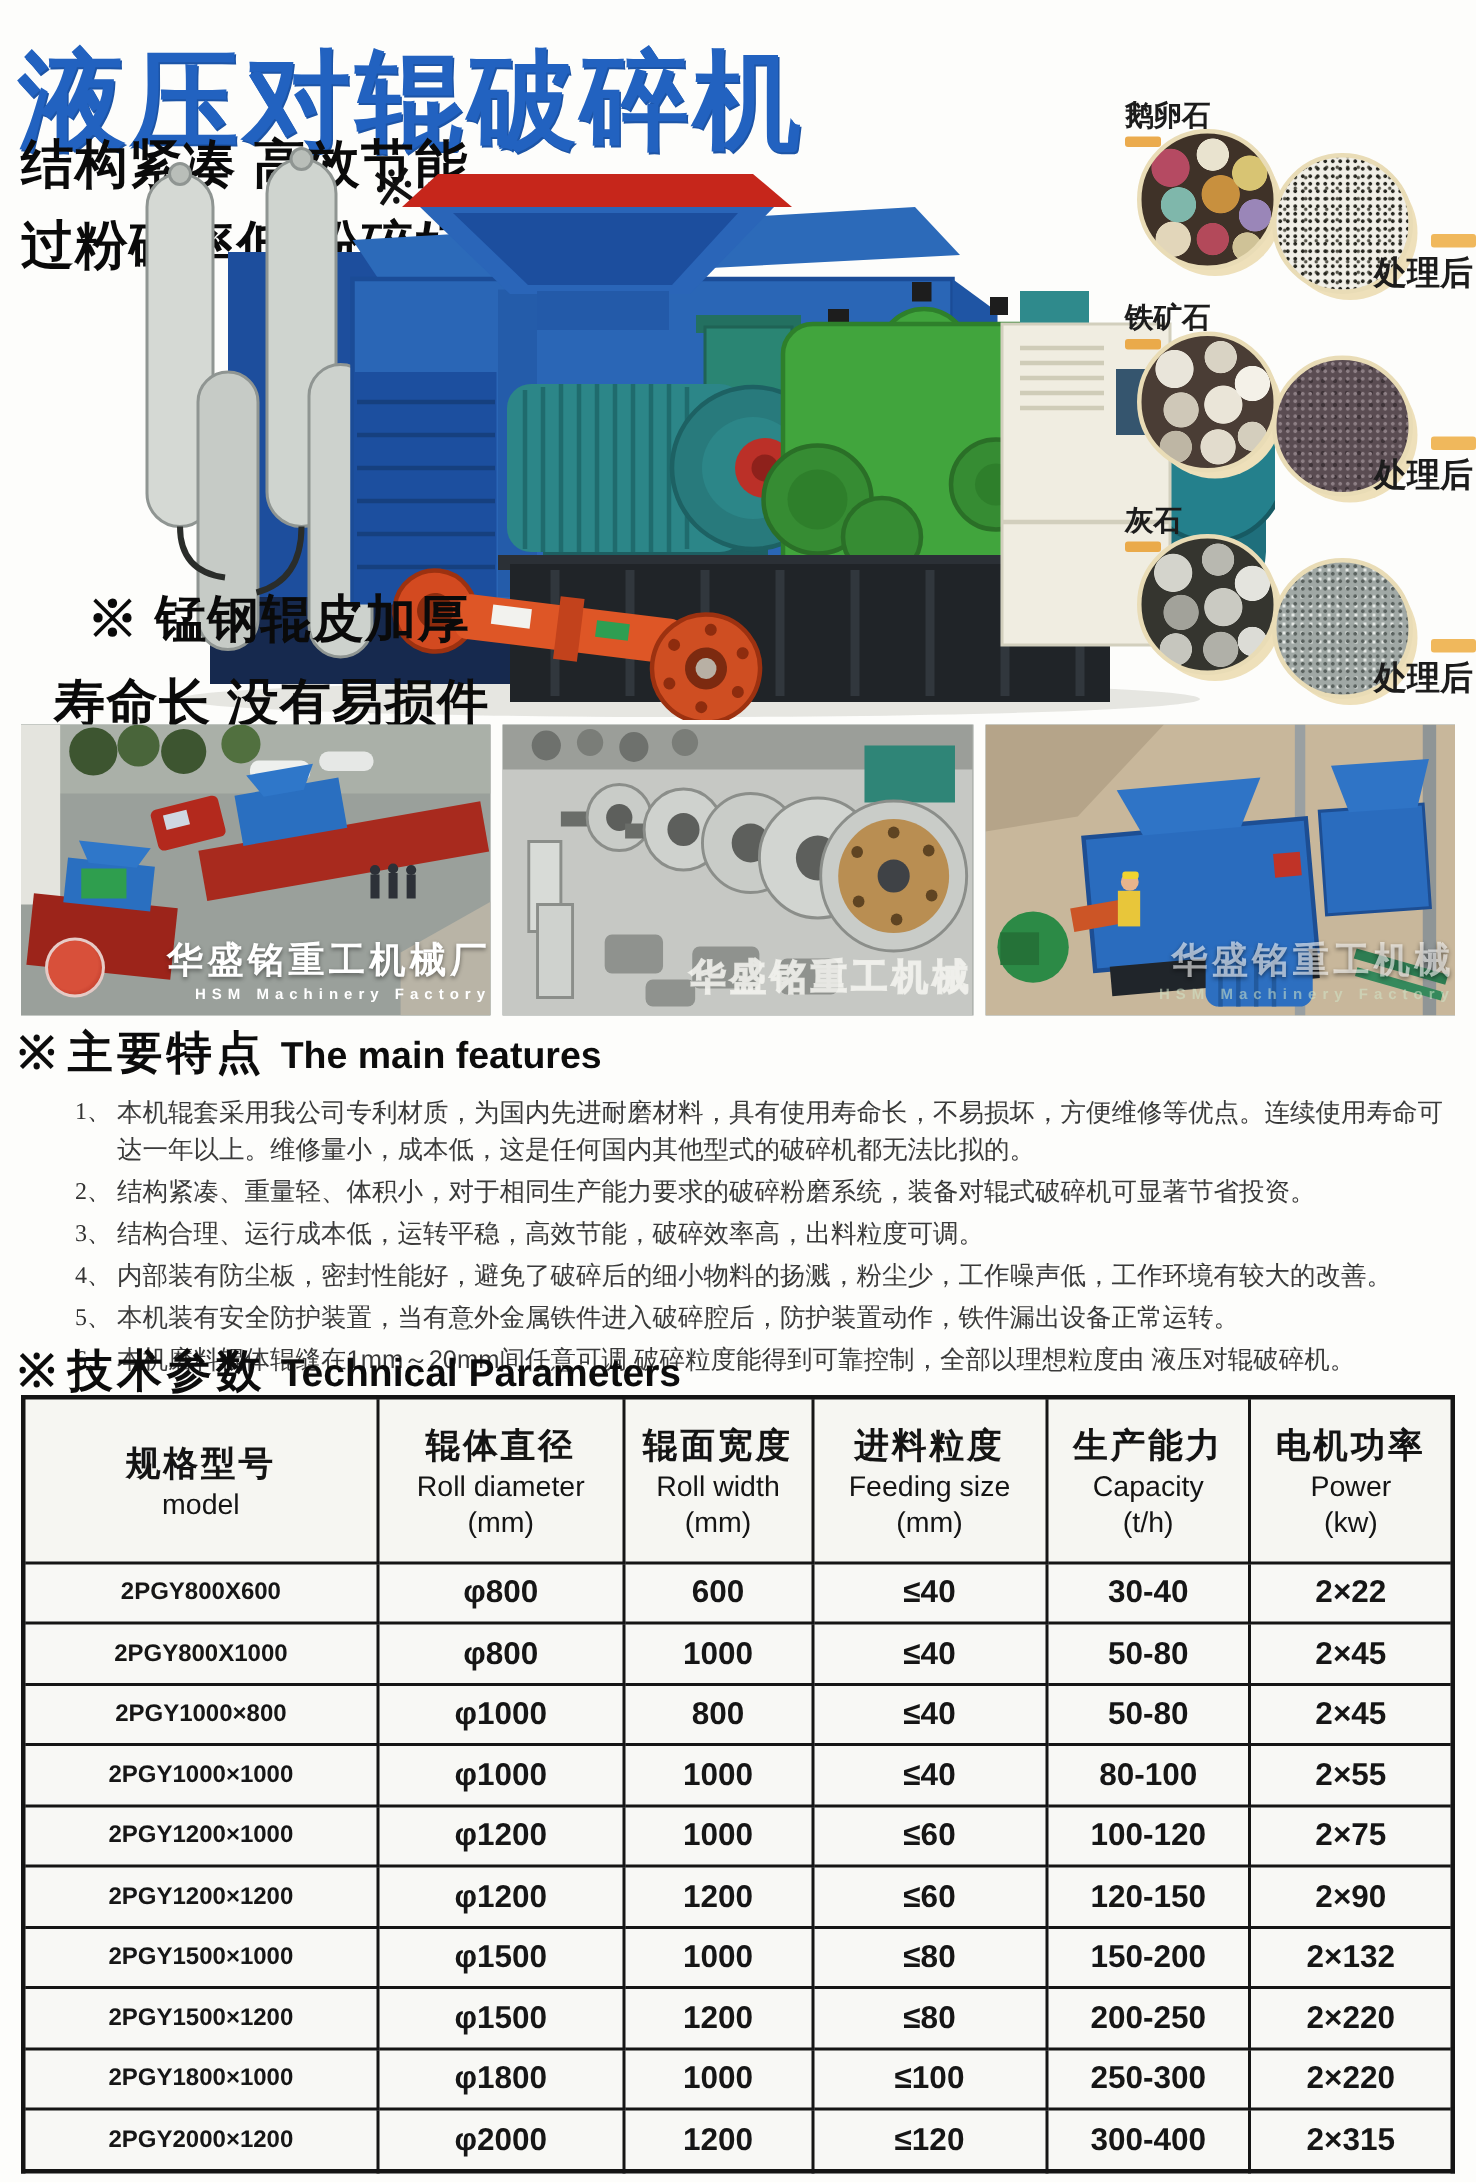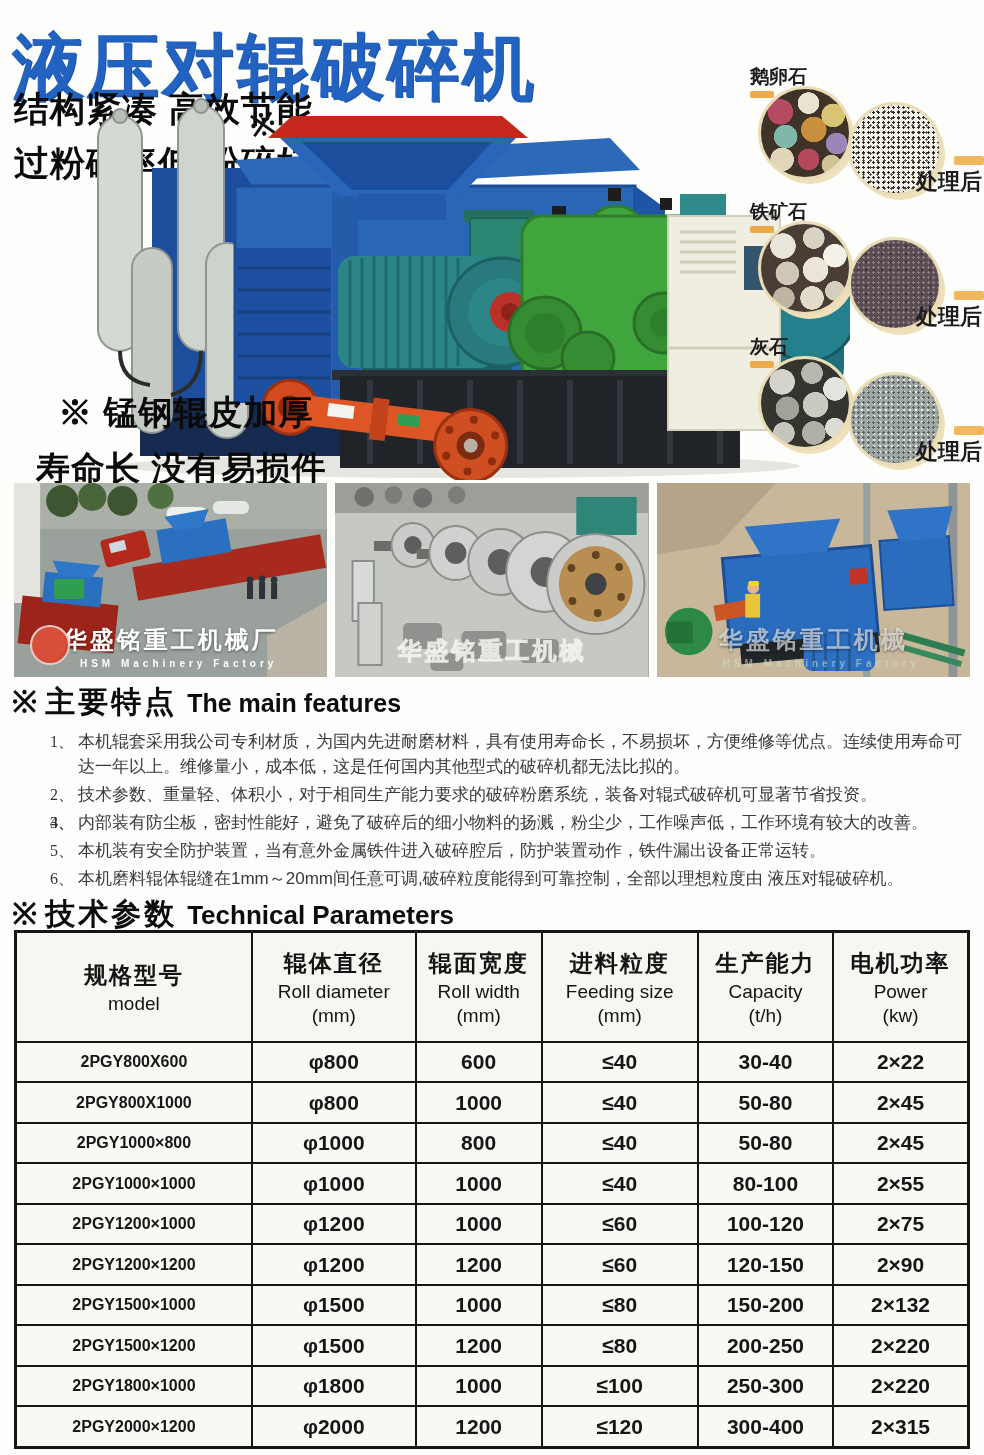--- a/index.html
+++ b/index.html
@@ -64,21 +64,21 @@
     radial-gradient(circle 12px at 60% 84%,#b0b0a8 96%,transparent),
     radial-gradient(circle 10px at 84% 78%,#dcdcd6 96%,transparent);}
   .proc3{background-color:#a0a8a5;background-image:
     radial-gradient(#59615e 1px,transparent 1.4px),
     radial-gradient(#e4e8e5 1px,transparent 1.3px);
     background-size:5px 5px,6px 6px;background-position:0 0,2px 2px;background-repeat:repeat;}
   
   .photos{position:absolute;left:14px;right:14px;top:483px;height:194px;display:flex;gap:8px;}
   .photo{position:relative;flex:1;overflow:hidden;background:#9aa09b;}
   .photo svg{display:block;width:100%;height:100%;}
-  .wm{position:absolute;left:0;right:0;bottom:8px;text-align:center;color:#fff;z-index:2;}
+  .wm{position:absolute;left:0;right:0;bottom:8px;text-align:right;color:#fff;z-index:2;}
   .wm .wcn{display:block;font-size:24px;font-weight:800;letter-spacing:3px;text-shadow:0 1px 3px rgba(0,0,0,.45);}
   .wm .wen{display:block;font-size:10px;font-weight:700;letter-spacing:4px;margin-top:2px;padding-left:16px;}
   .wm2 .wcn{color:rgba(255,255,255,.28);-webkit-text-stroke:1px rgba(245,245,240,.8);text-shadow:none;}
   .wm3 .wcn{color:rgba(255,255,255,.6);} .wm3 .wen{color:rgba(210,230,200,.55);}
   .logo-badge{position:absolute;left:16px;bottom:12px;width:36px;height:36px;border-radius:50%;
     border:2px solid rgba(235,235,235,.8);background:radial-gradient(circle at 45% 45%,#d8503a 60%,#a92a1c);z-index:3;}
   
   .features{position:absolute;left:0;right:0;top:680px;padding:0 12px;}
   .sec{margin:0;color:#0c0c0c;display:flex;align-items:baseline;}
   .sec .mk{font-size:30px;font-weight:900;margin-right:8px;}
@@ -411,24 +411,25 @@
       <span class="cn">主要特点</span>
       <span class="en">The main features</span>
     </h2>
     <div class="feat-list">
       <div class="feat">
         <span class="num">1、</span>
         <span class="txt">本机辊套采用我公司专利材质，为国内先进耐磨材料，具有使用寿命长，不易损坏，方便维修等优点。连续使用寿命可达一年以上。维修量小，成本低，这是任何国内其他型式的破碎机都无法比拟的。</span>
       </div>
       <div class="feat">
         <span class="num">2、</span>
-        <span class="txt">技术参数、重量轻、体积小，对于相同生产能力要求的破碎粉磨系统，装备对辊式破碎机可显著节省投资。</span>
+        <span class="txt">结构紧凑、重量轻、体积小，对于相同生产能力要求的破碎粉磨系统，装备对辊式破碎机可显著节省投资。</span>
       </div>
       <div class="feat">
         <span class="num">3、</span>
+        <span class="txt">结构合理、运行成本低，运转平稳，高效节能，破碎效率高，出料粒度可调。</span>
       </div>
       <div class="feat">
         <span class="num">4、</span>
         <span class="txt">内部装有防尘板，密封性能好，避免了破碎后的细小物料的扬溅，粉尘少，工作噪声低，工作环境有较大的改善。</span>
       </div>
       <div class="feat">
         <span class="num">5、</span>
         <span class="txt">本机装有安全防护装置，当有意外金属铁件进入破碎腔后，防护装置动作，铁件漏出设备正常运转。</span>
       </div>
       <div class="feat">

